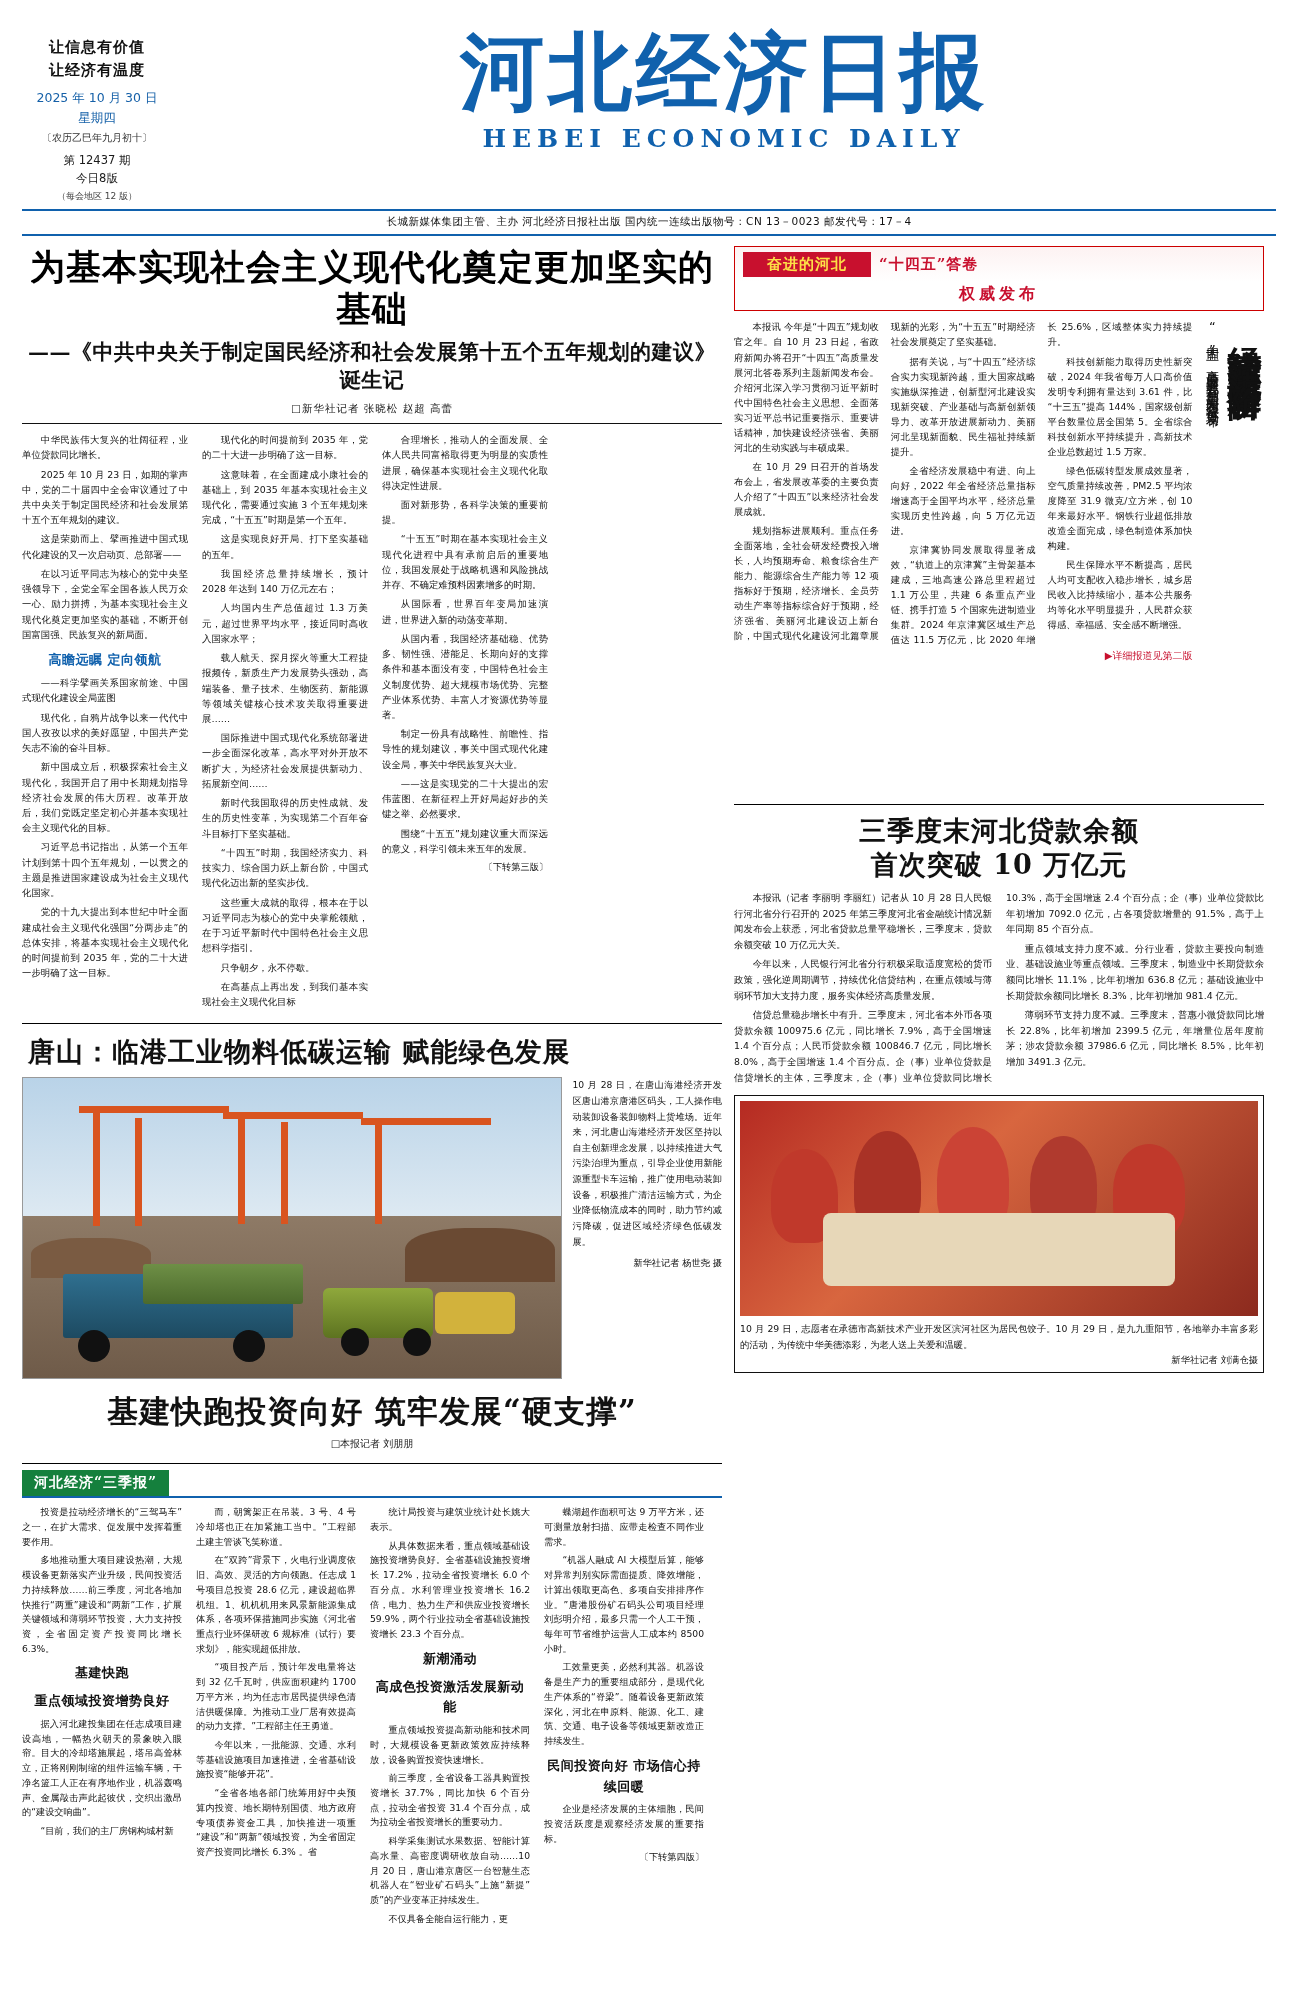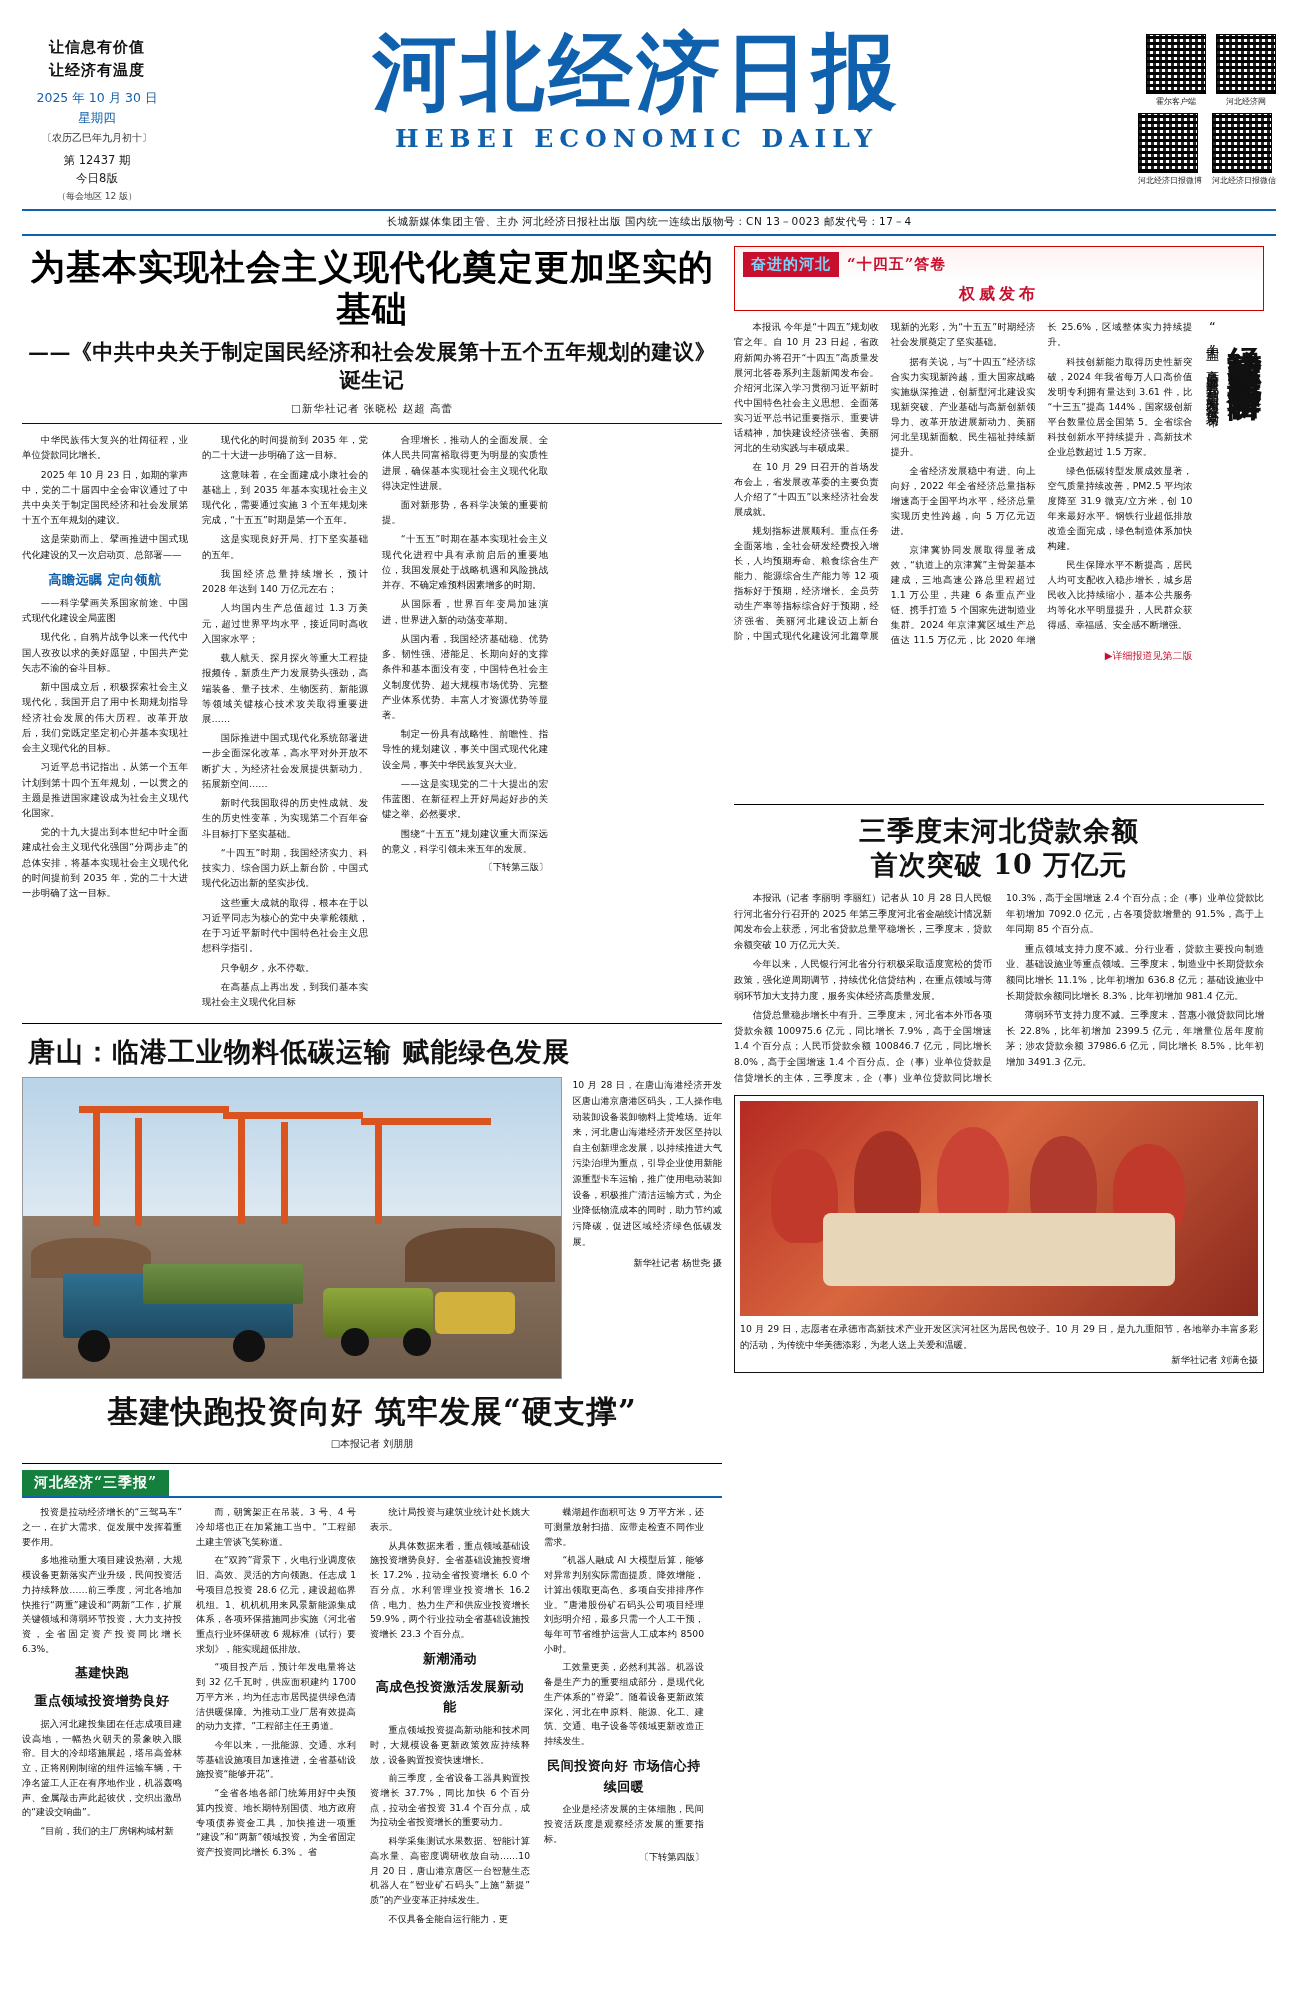--- a/index.html
+++ b/index.html
@@ -103,21 +103,21 @@
     padding:4px 12px;letter-spacing:1px;font-family:"DejaVu Serif","Liberation Serif",serif;
   }
   .tag-rule{border-bottom:2px solid #1061ad;margin:0 0 7px;}
 
   
   .ad-banner{
     border:1px solid #c00;background:#fff;padding:0;margin-bottom:8px;
   }
   .ad-top{display:flex;align-items:center;gap:8px;background:linear-gradient(#fdf2f2,#fff);padding:5px 8px;}
   .ad-kicker{
-    background:#c8102e;color:#7dd3fc;font-weight:bold;font-size:15px;padding:3px 8px;letter-spacing:1px;
+    background:#c8102e;color:#fde047;font-weight:bold;font-size:15px;padding:3px 24px;letter-spacing:1px;
     font-family:"DejaVu Serif","Liberation Serif",serif;
   }
   .ad-kicker2{color:#c8102e;font-weight:bold;font-size:15px;letter-spacing:1px;
     font-family:"DejaVu Serif","Liberation Serif",serif;}
   .ad-auth{text-align:center;color:#c8102e;font-weight:bold;font-size:16px;padding:2px 0 5px;letter-spacing:4px;
     font-family:"DejaVu Serif","Liberation Serif",serif;}
 
   .vert-block{display:flex;justify-content:flex-end;gap:4px;margin-bottom:6px;}
   .vtitle{
     writing-mode:vertical-rl;text-orientation:upright;
@@ -163,61 +163,40 @@
       <div class="issue">第 12437 期</div>
       <div class="pages">今日8版</div>
       <div class="subnote">（每会地区 12 版）</div>
     </div>
 
     <div class="mh-center">
       <div class="mh-title">河北经济日报</div>
       <div class="mh-en">HEBEI ECONOMIC DAILY</div>
     </div>
 
-    <div class="mh-right">
-      <div class="qr-row">
-        <div class="qr-item">
-          <div class="qr-box"></div>
-          <div class="qr-cap">霍尔客户端</div>
-        </div>
-        <div class="qr-item">
-          <div class="qr-box"></div>
-          <div class="qr-cap">河北经济网</div>
-        </div>
-      </div>
-      <div class="qr-row">
-        <div class="qr-item">
-          <div class="qr-box"></div>
-          <div class="qr-cap">河北经济日报微博</div>
-        </div>
-        <div class="qr-item">
-          <div class="qr-box"></div>
-          <div class="qr-cap">河北经济日报微信</div>
-        </div>
-      </div>
-    </div>
   </div>
 
   <div class="mh-rule"></div>
   <div class="mh-info">长城新媒体集团主管、主办    河北经济日报社出版    国内统一连续出版物号：CN 13－0023  邮发代号：17－4</div>
 
   <div class="body-grid">
 
     <div class="col-left">
 
       <div class="lead-h1">为基本实现社会主义现代化奠定更加坚实的基础</div>
       <div class="lead-h2">——《中共中央关于制定国民经济和社会发展第十五个五年规划的建议》诞生记</div>
       <div class="byline">□新华社记者  张晓松  赵超  高蕾</div>
       <div class="hr-thin"></div>
 
       <div style="display:flex;gap:14px;">
         <div style="width:166px;font-size:9.4px;line-height:1.62;text-align:justify;">
           <p style="text-indent:2em;margin:0 0 4px;">中华民族伟大复兴的壮阔征程，业单位贷款同比增长。</p>
           <p style="text-indent:2em;margin:0 0 4px;">2025 年 10 月 23 日，如期的掌声中，党的二十届四中全会审议通过了中共中央关于制定国民经济和社会发展第十五个五年规划的建议。</p>
           <p style="text-indent:2em;margin:0 0 4px;">这是荣勋而上、擘画推进中国式现代化建设的又一次启动页、总部署——</p>
+          <p style="text-indent:2em;margin:0 0 4px;">在以习近平同志为核心的党中央坚强领导下，全党全军全国各族人民万众一心、励力拼搏，为基本实现社会主义现代化奠定更加坚实的基础，不断开创国富国强、民族复兴的新局面。</p>
           <div class="sub-hd blue">高瞻远瞩  定向领航</div>
           <p style="text-indent:2em;margin:0 0 4px;">——科学擘画关系国家前途、中国式现代化建设全局蓝图</p>
           <p style="text-indent:2em;margin:0 0 4px;">现代化，自鸦片战争以来一代代中国人孜孜以求的美好愿望，中国共产党矢志不渝的奋斗目标。</p>
           <p style="text-indent:2em;margin:0 0 4px;">新中国成立后，积极探索社会主义现代化，我国开启了用中长期规划指导经济社会发展的伟大历程。改革开放后，我们党既定坚定初心并基本实现社会主义现代化的目标。</p>
           <p style="text-indent:2em;margin:0 0 4px;">习近平总书记指出，从第一个五年计划到第十四个五年规划，一以贯之的主题是推进国家建设成为社会主义现代化国家。</p>
           <p style="text-indent:2em;margin:0 0 4px;">党的十九大提出到本世纪中叶全面建成社会主义现代化强国“分两步走”的总体安排，将基本实现社会主义现代化的时间提前到 2035 年，党的二十大进一步明确了这一目标。</p>
         </div>
         <div style="width:166px;font-size:9.4px;line-height:1.62;text-align:justify;">
           <p style="text-indent:2em;margin:0 0 4px;">现代化的时间提前到 2035 年，党的二十大进一步明确了这一目标。</p>
           <p style="text-indent:2em;margin:0 0 4px;">这意味着，在全面建成小康社会的基础上，到 2035 年基本实现社会主义现代化，需要通过实施 3 个五年规划来完成，“十五五”时期是第一个五年。</p>

